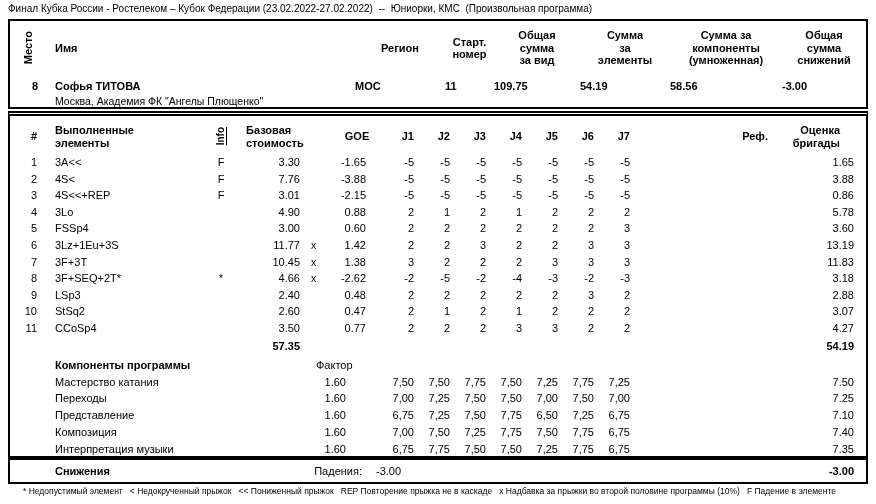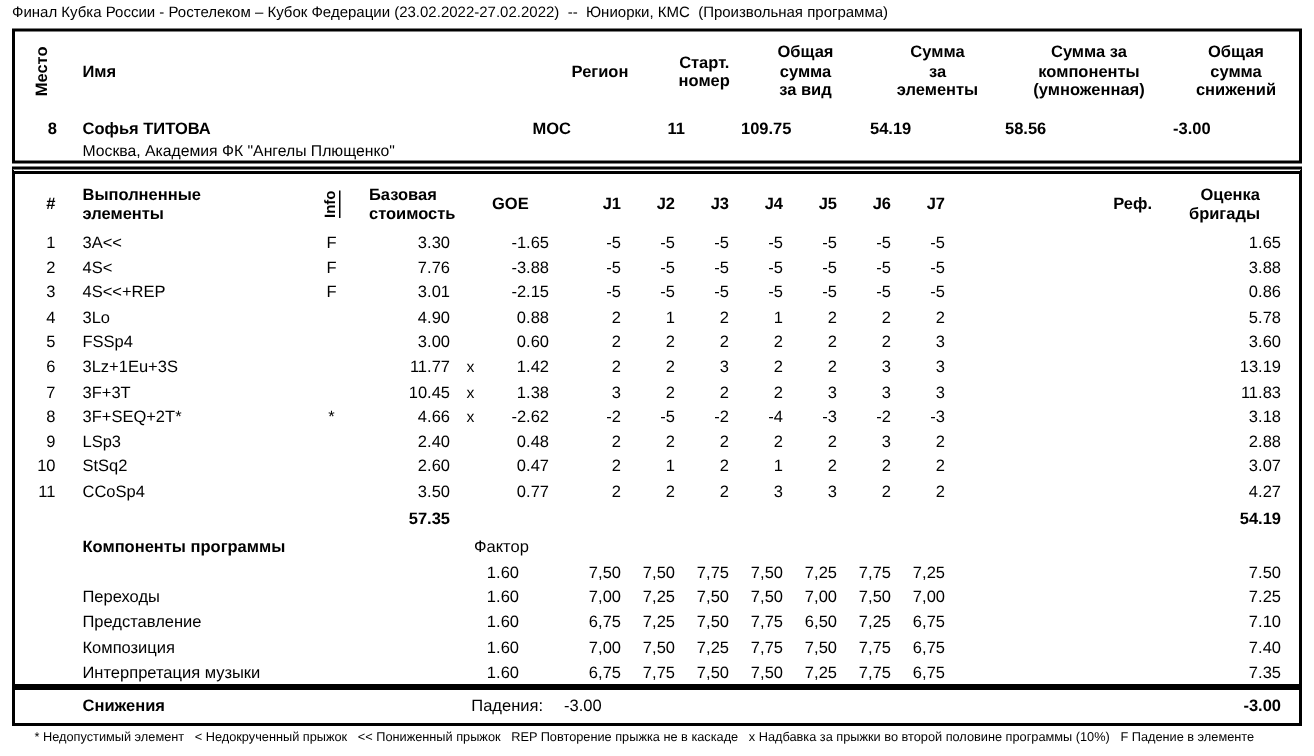--- a/index.html
+++ b/index.html
@@ -29,21 +29,21 @@
   .h-info-cell { display:flex; justify-content:center; align-items:center; }
   .h-info-cell .vert { text-decoration:underline; font-size:10px; }
 
   
   .t2-grid { display:grid; grid-template-columns:36px 154px 42px 66px 20px 58px repeat(7,36px) 1fr 88px; font-size:11px; }
   .t2-head { min-height:35px; align-items:center; padding-top:3px; }
   .t2-head > div { font-weight:bold; white-space:pre-line; line-height:12.5px; }
   .h-num { text-align:right; padding-right:9px; }
   .h-elements { text-align:left; padding-left:9px; }
   .h-base { text-align:left; padding-left:4px; }
-  .h-goe { text-align:left; }
+  .h-goe { text-align:center; }
   .h-j { text-align:right; padding-right:8px; }
   .h-ref { text-align:right; padding-right:10px; }
   .h-score { text-align:right; padding-right:26px; }
 
   .el-row { height:16.6px; line-height:16.6px; }
   .c-num { text-align:right; padding-right:9px; }
   .c-name { text-align:left; padding-left:9px; }
   .c-info { text-align:center; }
   .c-base { text-align:right; padding-right:8px; }
   .c-x { text-align:left; padding-left:3px; font-size:10.5px; }
@@ -326,20 +326,21 @@
       <div class="c-score bold" style="grid-column:15">54.19</div>
     </div>
 
     <div class="t2-grid comp-title-row">
       <div class="c-comp-name bold">Компоненты программы</div>
       <div class="c-factor-label">Фактор</div>
     </div>
 
     <div id="component-rows">
         <div class="t2-grid comp-row">
+          <div class="c-comp-name">Мастерство катания</div>
           <div class="c-factor">1.60</div>
           <div class="c-j">7,50</div>
           <div class="c-j">7,50</div>
           <div class="c-j">7,75</div>
           <div class="c-j">7,50</div>
           <div class="c-j">7,25</div>
           <div class="c-j">7,75</div>
           <div class="c-j">7,25</div>
           <div class="c-ref"></div>
           <div class="c-score">7.50</div>

